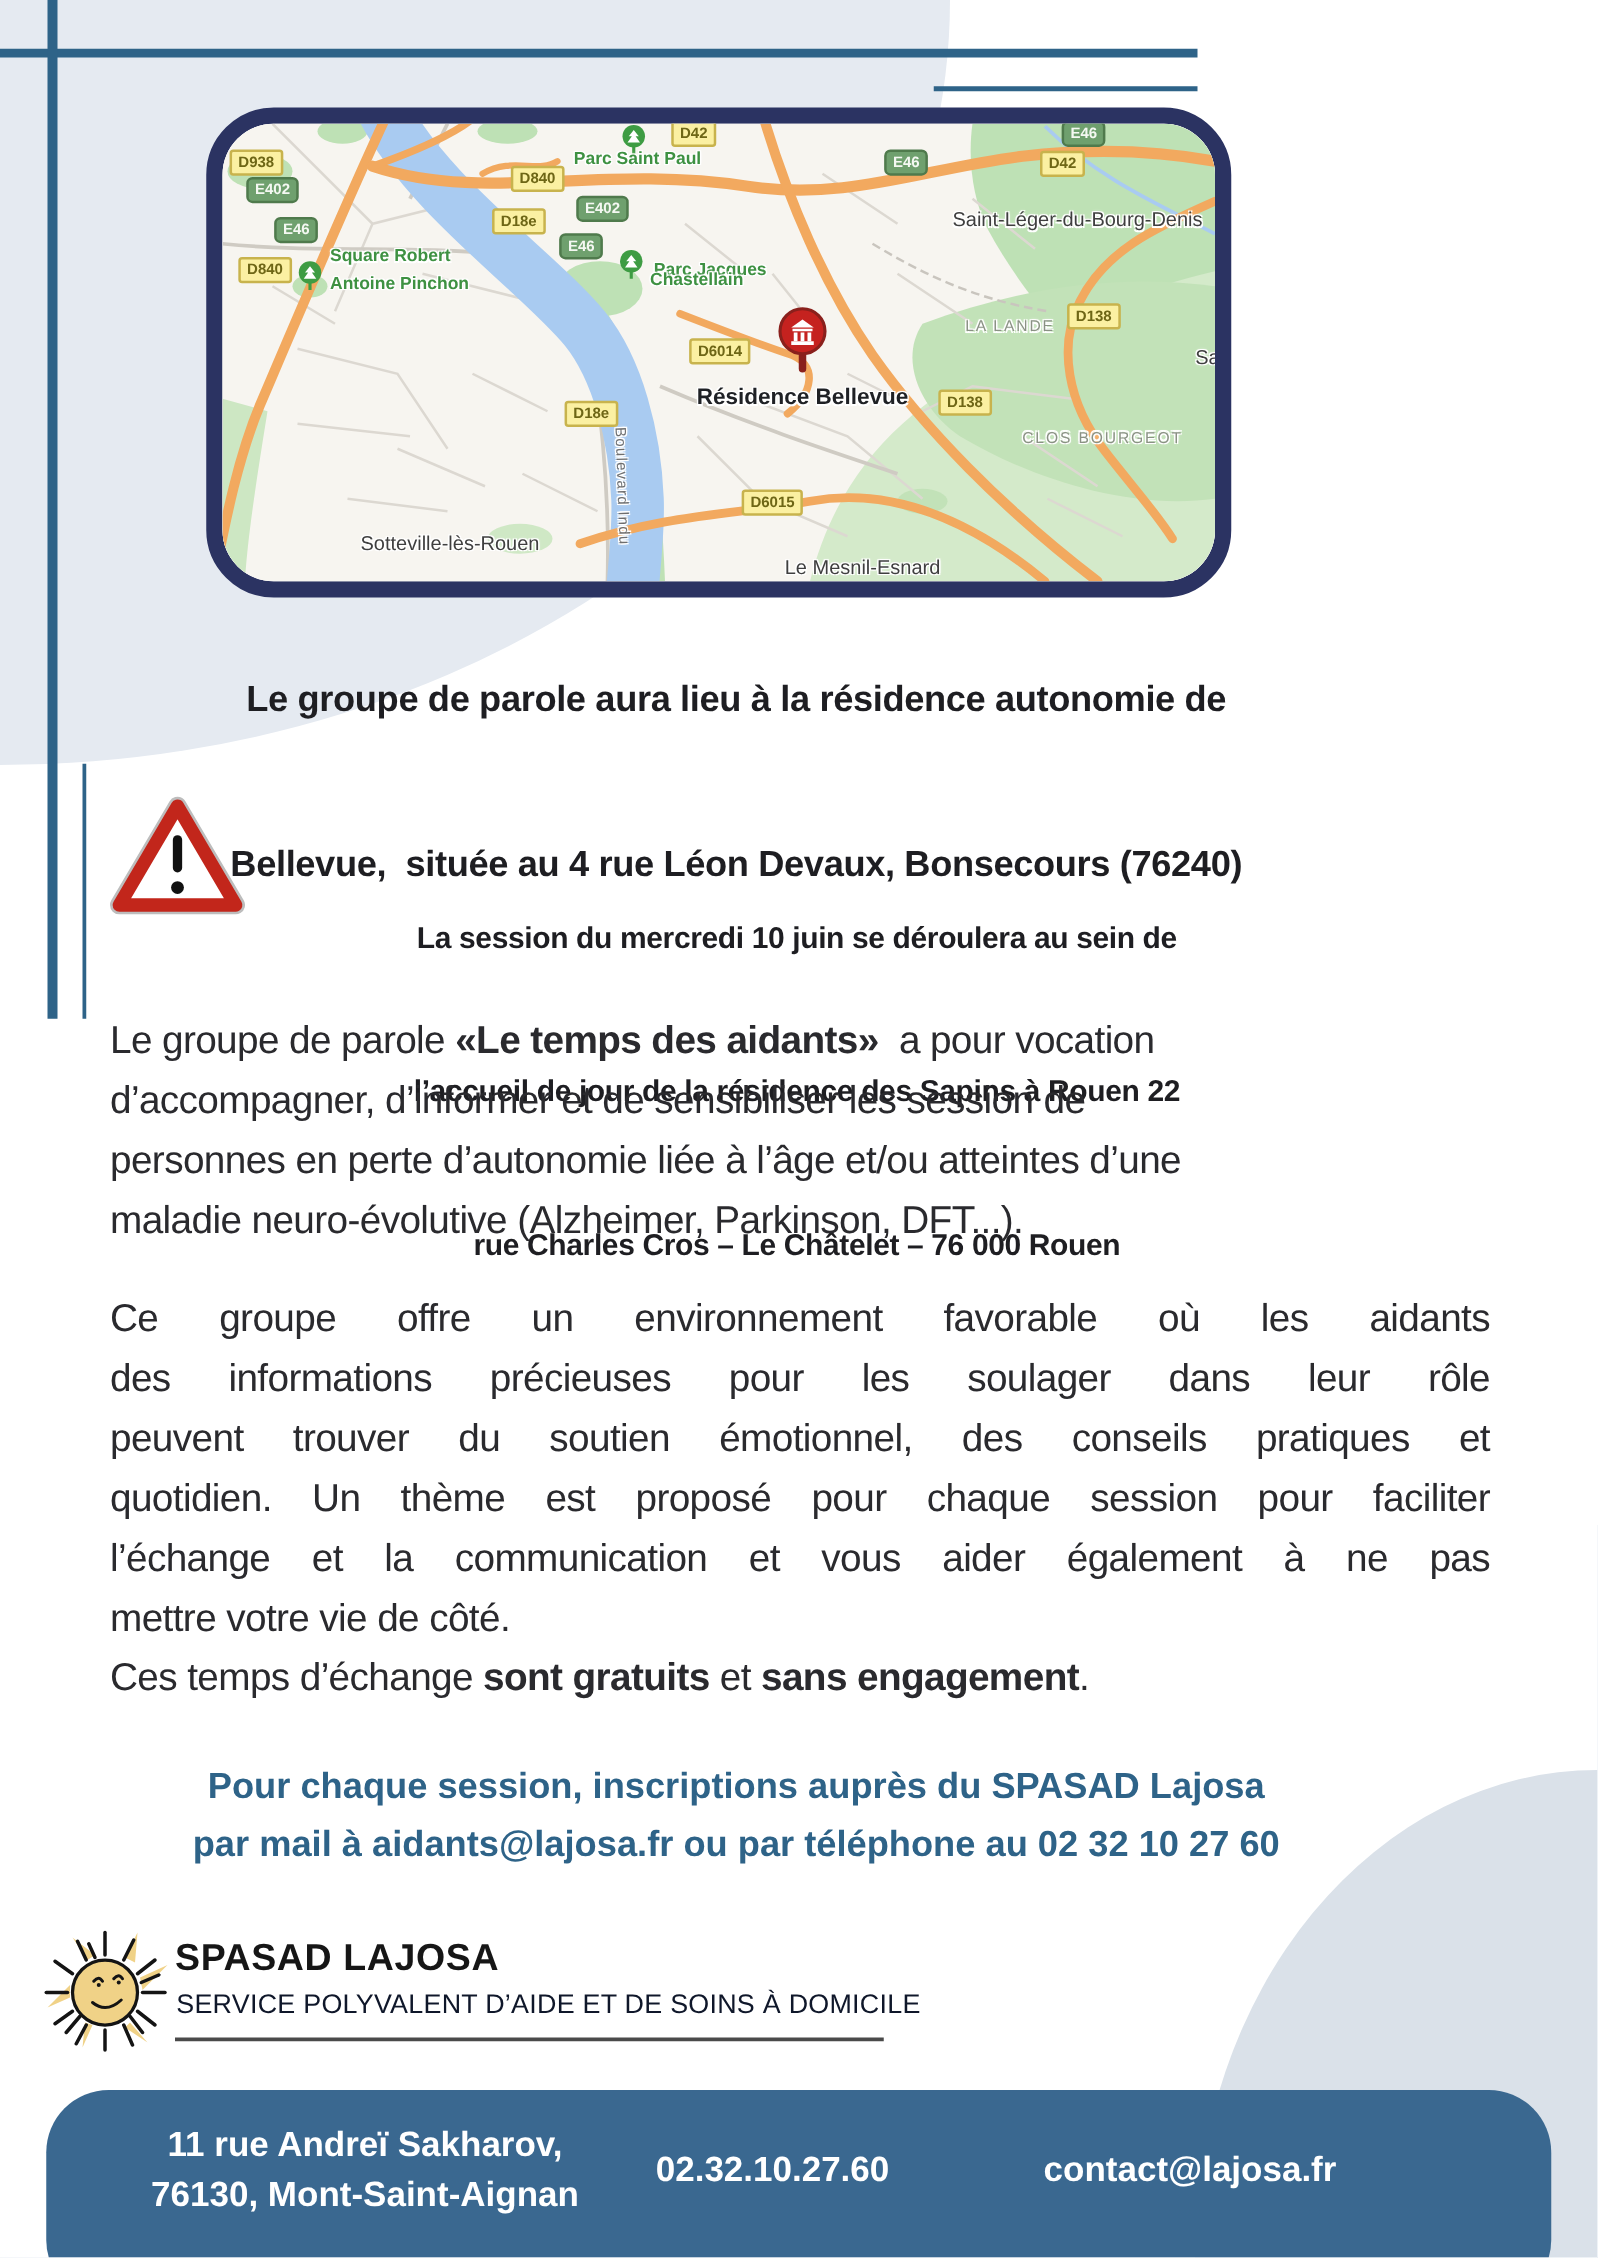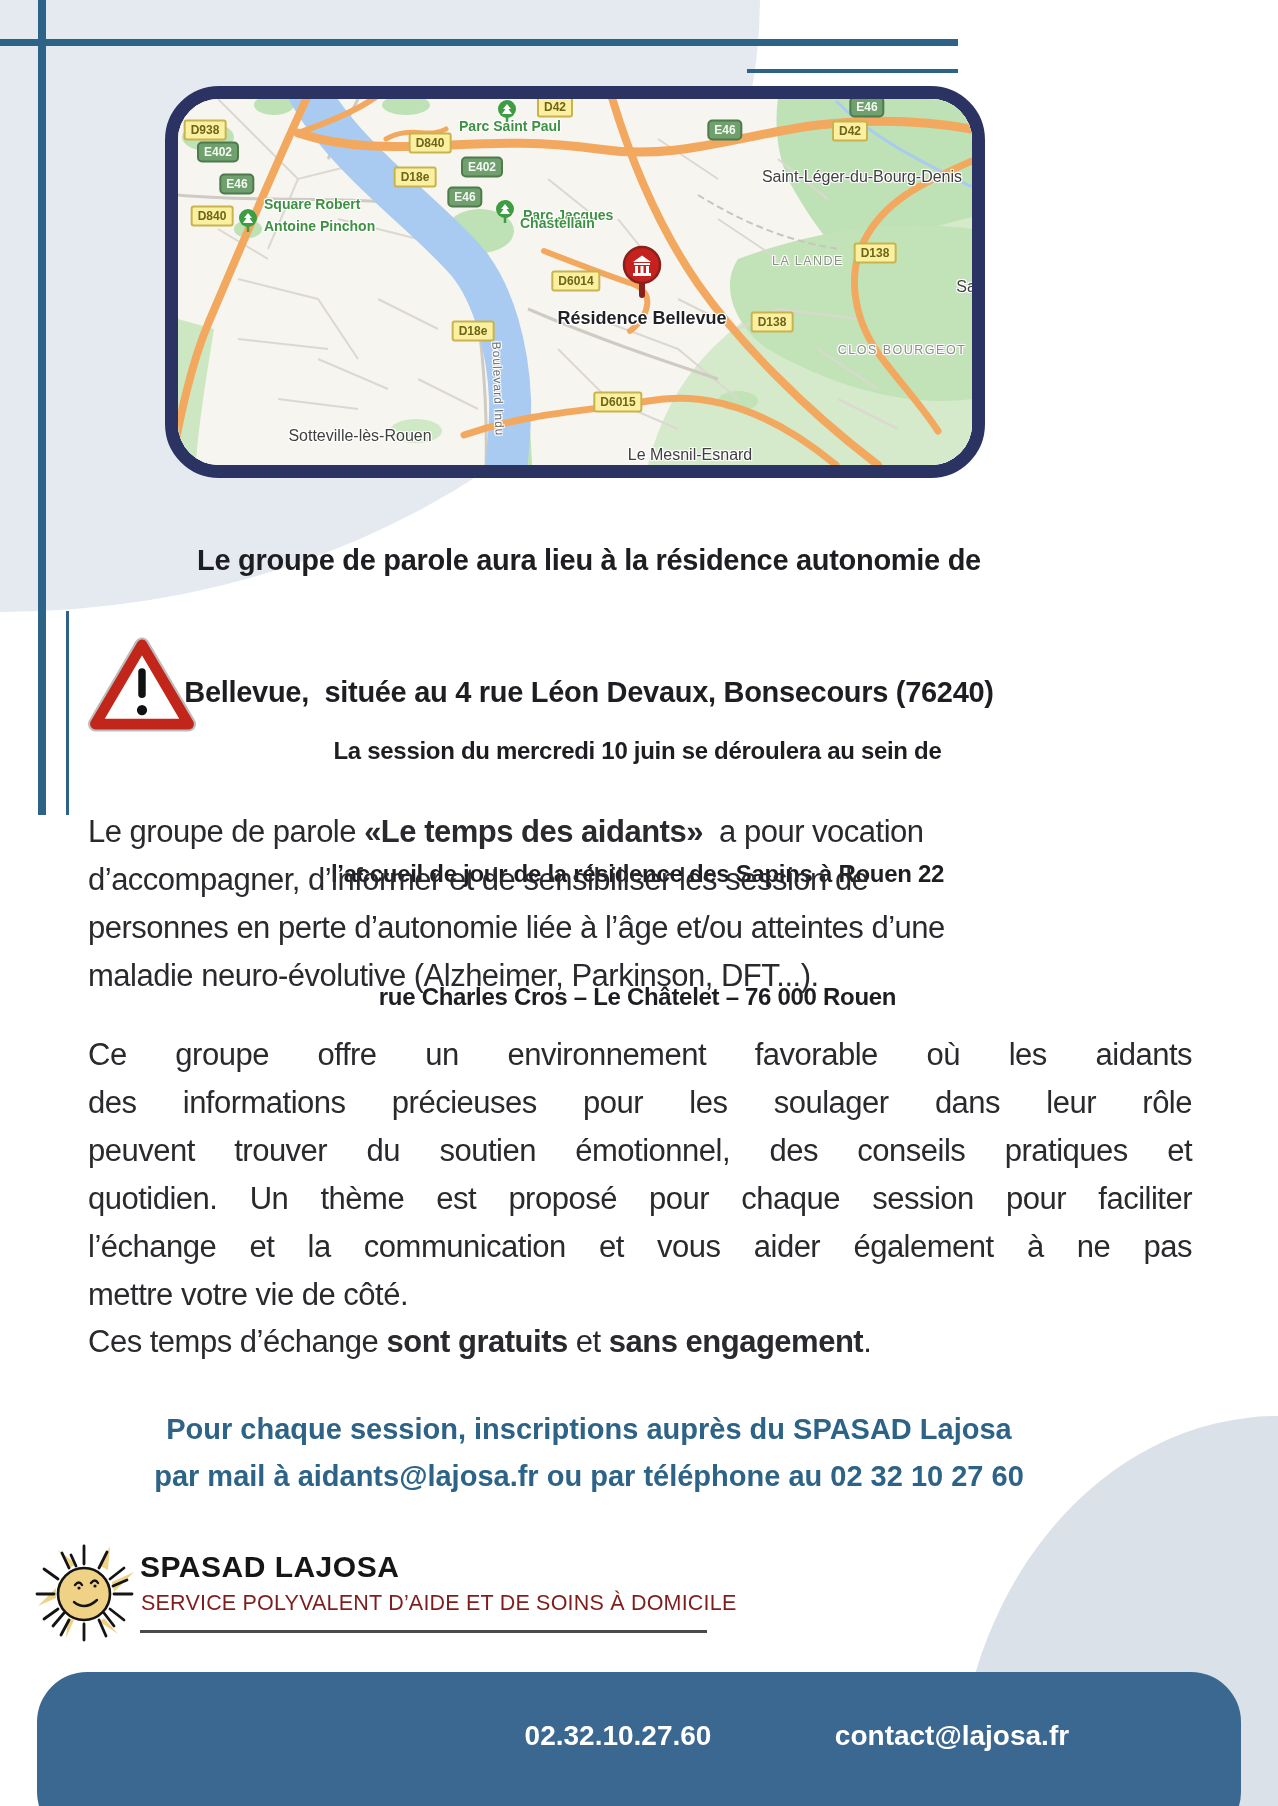--- a/index.html
+++ b/index.html
@@ -41,21 +41,21 @@
   #para1{top:808px;}
   #para2{top:1031px;}
   #para3{top:1318px;}
   .bodytext .line{white-space:pre;}
   .bodytext .jline{white-space:normal;text-align:justify;text-align-last:justify;}
   .cta{left:60px;top:1406px;width:1058px;text-align:center;font-weight:bold;font-size:29px;line-height:47px;color:#2E6388;z-index:2;}
 
   
   .sun-icon{left:34px;top:1535px;width:110px;height:112px;z-index:2;}
   .logo-title{left:140px;top:1550px;font-size:30px;font-weight:bold;letter-spacing:0.5px;color:#161616;z-index:2;}
-  .logo-sub{left:141px;top:1591px;font-size:21.5px;letter-spacing:0.2px;color:#7f1d1d;z-index:2;}
+  .logo-sub{left:141px;top:1591px;font-size:21.5px;letter-spacing:0.2px;color:#0f172a;z-index:2;}
   .logo-rule{left:140px;top:1630px;width:567px;height:3px;background:#4A4A4A;z-index:2;}
 
   
   .footer{left:37px;top:1672px;width:1204px;height:170px;background:#3A6890;border-radius:50px;z-index:5;}
   .footer div{position:absolute;color:#ffffff;font-weight:bold;font-size:28px;}
   .f-address{left:70px;top:24px;width:370px;text-align:center;line-height:40px;}
   .f-phone{left:476px;top:48px;width:210px;text-align:center;}
   .f-email{left:785px;top:48px;width:260px;text-align:center;}
 </style>
 </head>
@@ -170,21 +170,21 @@
           <span class="maplabel park" style="left: 332px; top: 27px;">Parc Saint Paul</span>
           <span class="maplabel park anchorleft" style="left: 86px; top: 105px;">Square Robert</span>
           <span class="maplabel park anchorleft" style="left: 86px; top: 127px;">Antoine Pinchon</span>
           <span class="maplabel park anchorleft" style="left: 345px; top: 116px;">Parc Jacques</span>
           <span class="maplabel park anchorleft" style="left: 342px; top: 124px;">Chastellain</span>
           <span class="maplabel city" style="left: 684px; top: 78px;">Saint-Léger-du-Bourg-Denis</span>
           <span class="maplabel city" style="left: 182px; top: 337px;">Sotteville-lès-Rouen</span>
           <span class="maplabel city" style="left: 512px; top: 356px;">Le Mesnil-Esnard</span>
           <span class="maplabel city" style="left: 788px; top: 188px;">Sa</span>
           <span class="maplabel area" style="left: 630px; top: 162px;">LA LANDE</span>
-          <span class="maplabel area" style="left: 704px; top: 251px; margin-left: 20px;">CLOS BOURGEOT</span>
+          <span class="maplabel area" style="left: 704px; top: 251px;">CLOS BOURGEOT</span>
           <span class="maplabel street" style="left: 320px; top: 290px;">Boulevard Indu</span>
           <span class="maplabel marker" style="left: 464px; top: 219px;">Résidence Bellevue</span>
         </div>
     </div>
   </div>
 
   <div class="abs heading">
     <div>Le groupe de parole aura lieu à la résidence autonomie de</div>
     <div>Bellevue,  située au 4 rue Léon Devaux, Bonsecours (76240)</div>
   </div>
@@ -262,17 +262,18 @@
     </g>
     <circle cx="45" cy="52" r="1.6" fill="#141414"></circle>
     <circle cx="61" cy="50" r="1.6" fill="#141414"></circle>
   </svg>
 
   <div class="abs logo-title">SPASAD LAJOSA</div>
   <div class="abs logo-sub">SERVICE POLYVALENT D’AIDE ET DE SOINS À DOMICILE</div>
   <div class="abs logo-rule"></div>
 
   <div class="abs footer">
+    <div class="f-address"><span>11 rue Andreï Sakharov,</span><br><span>76130, Mont-Saint-Aignan</span></div>
     <div class="f-phone">02.32.10.27.60</div>
     <div class="f-email">contact@lajosa.fr</div>
   </div>
 
 </div>
 
 </body></html>

